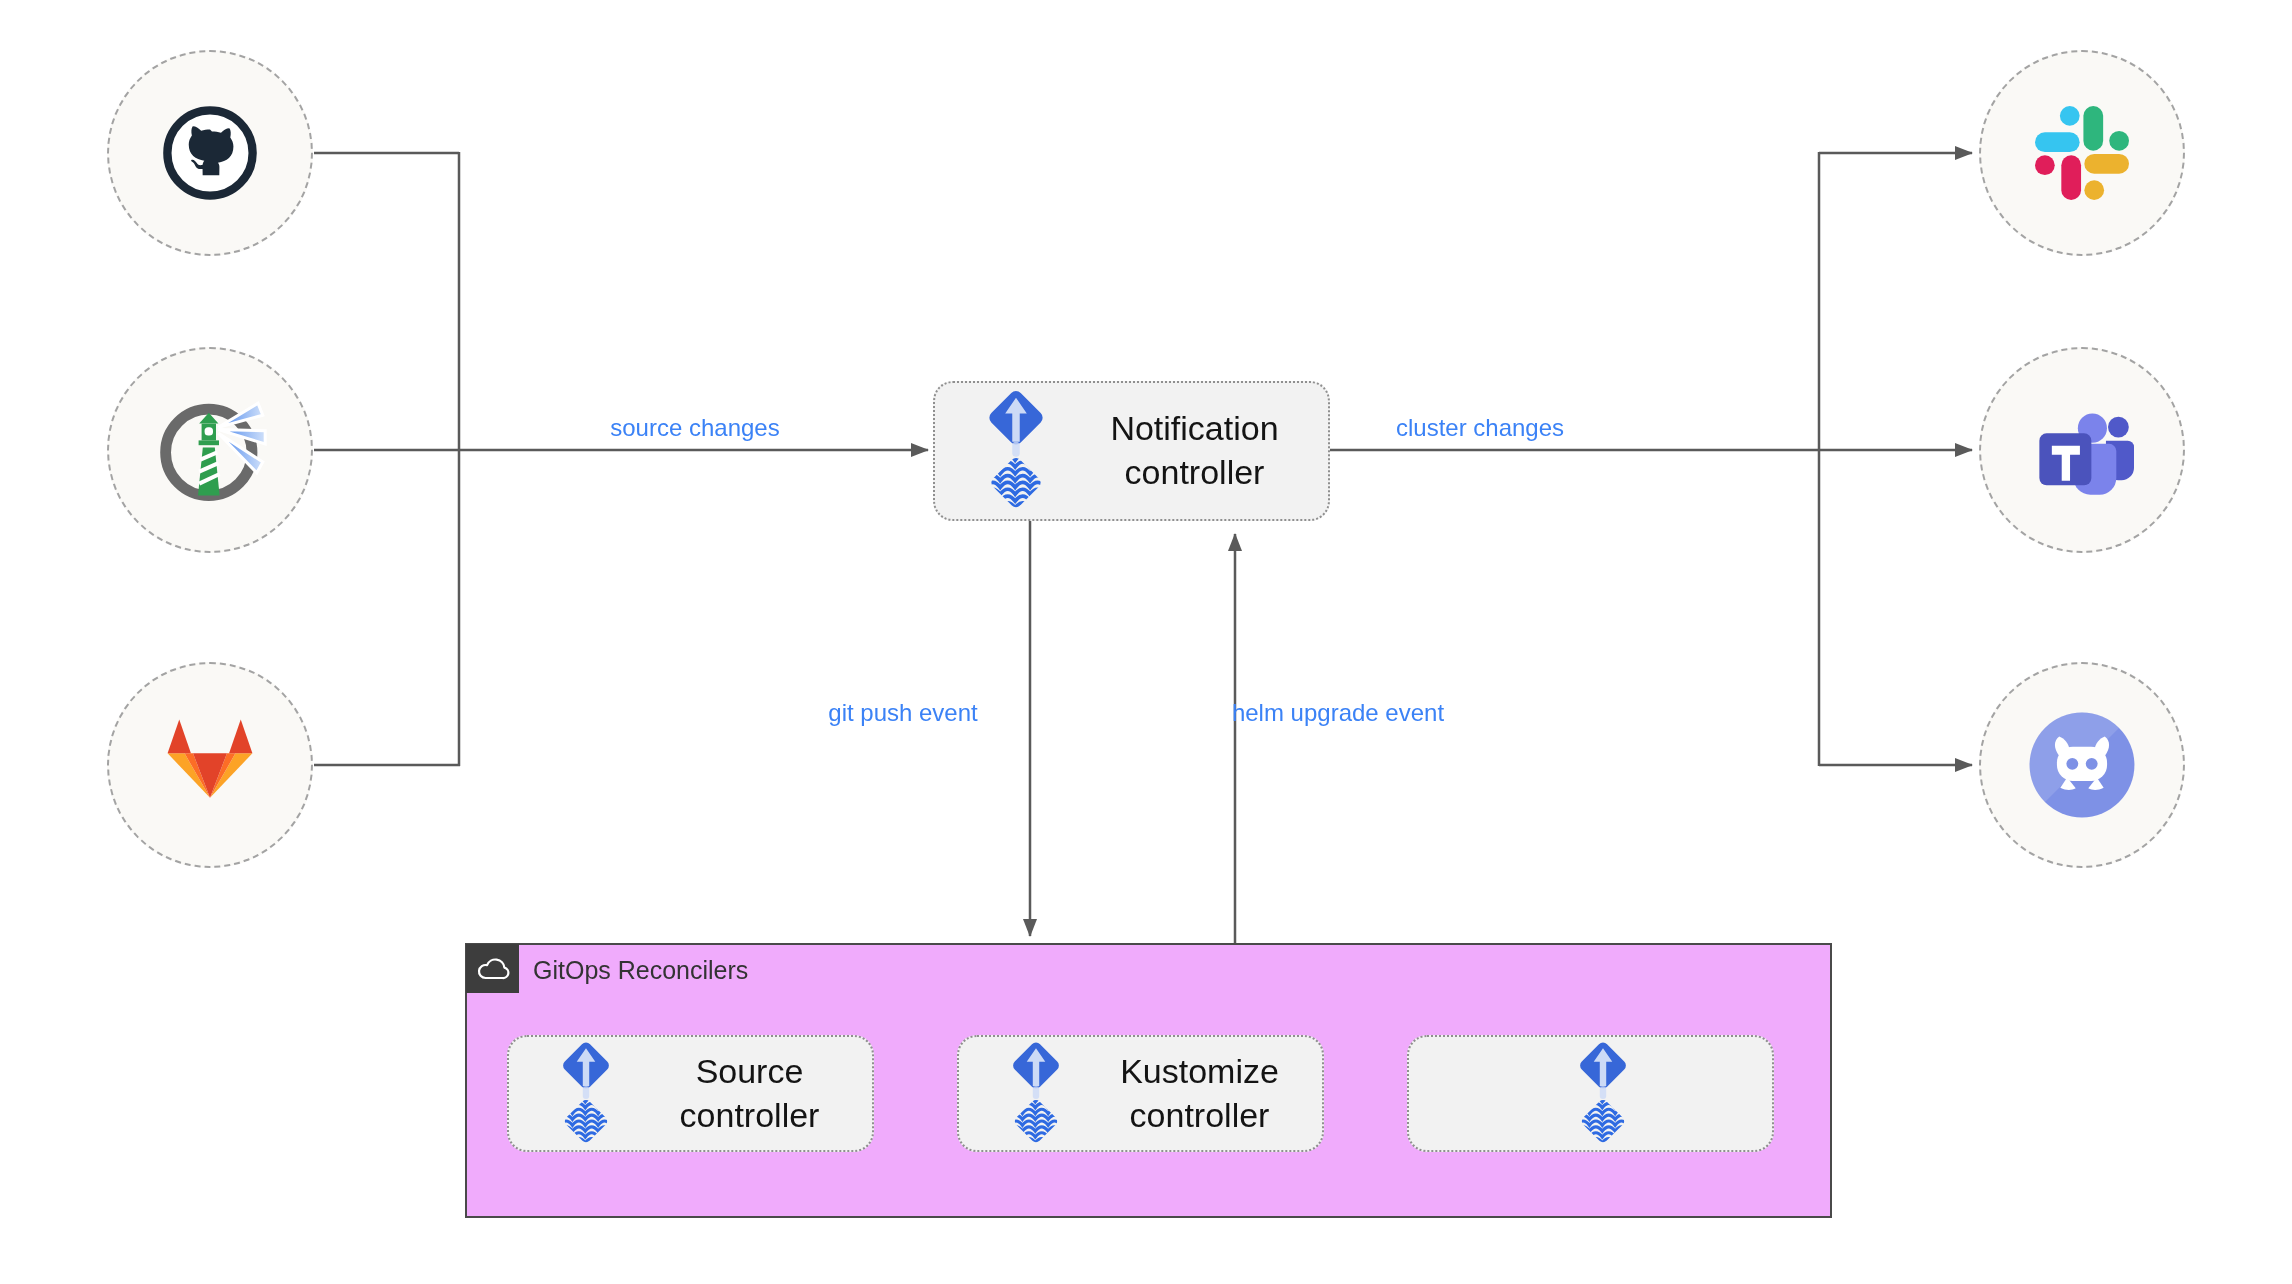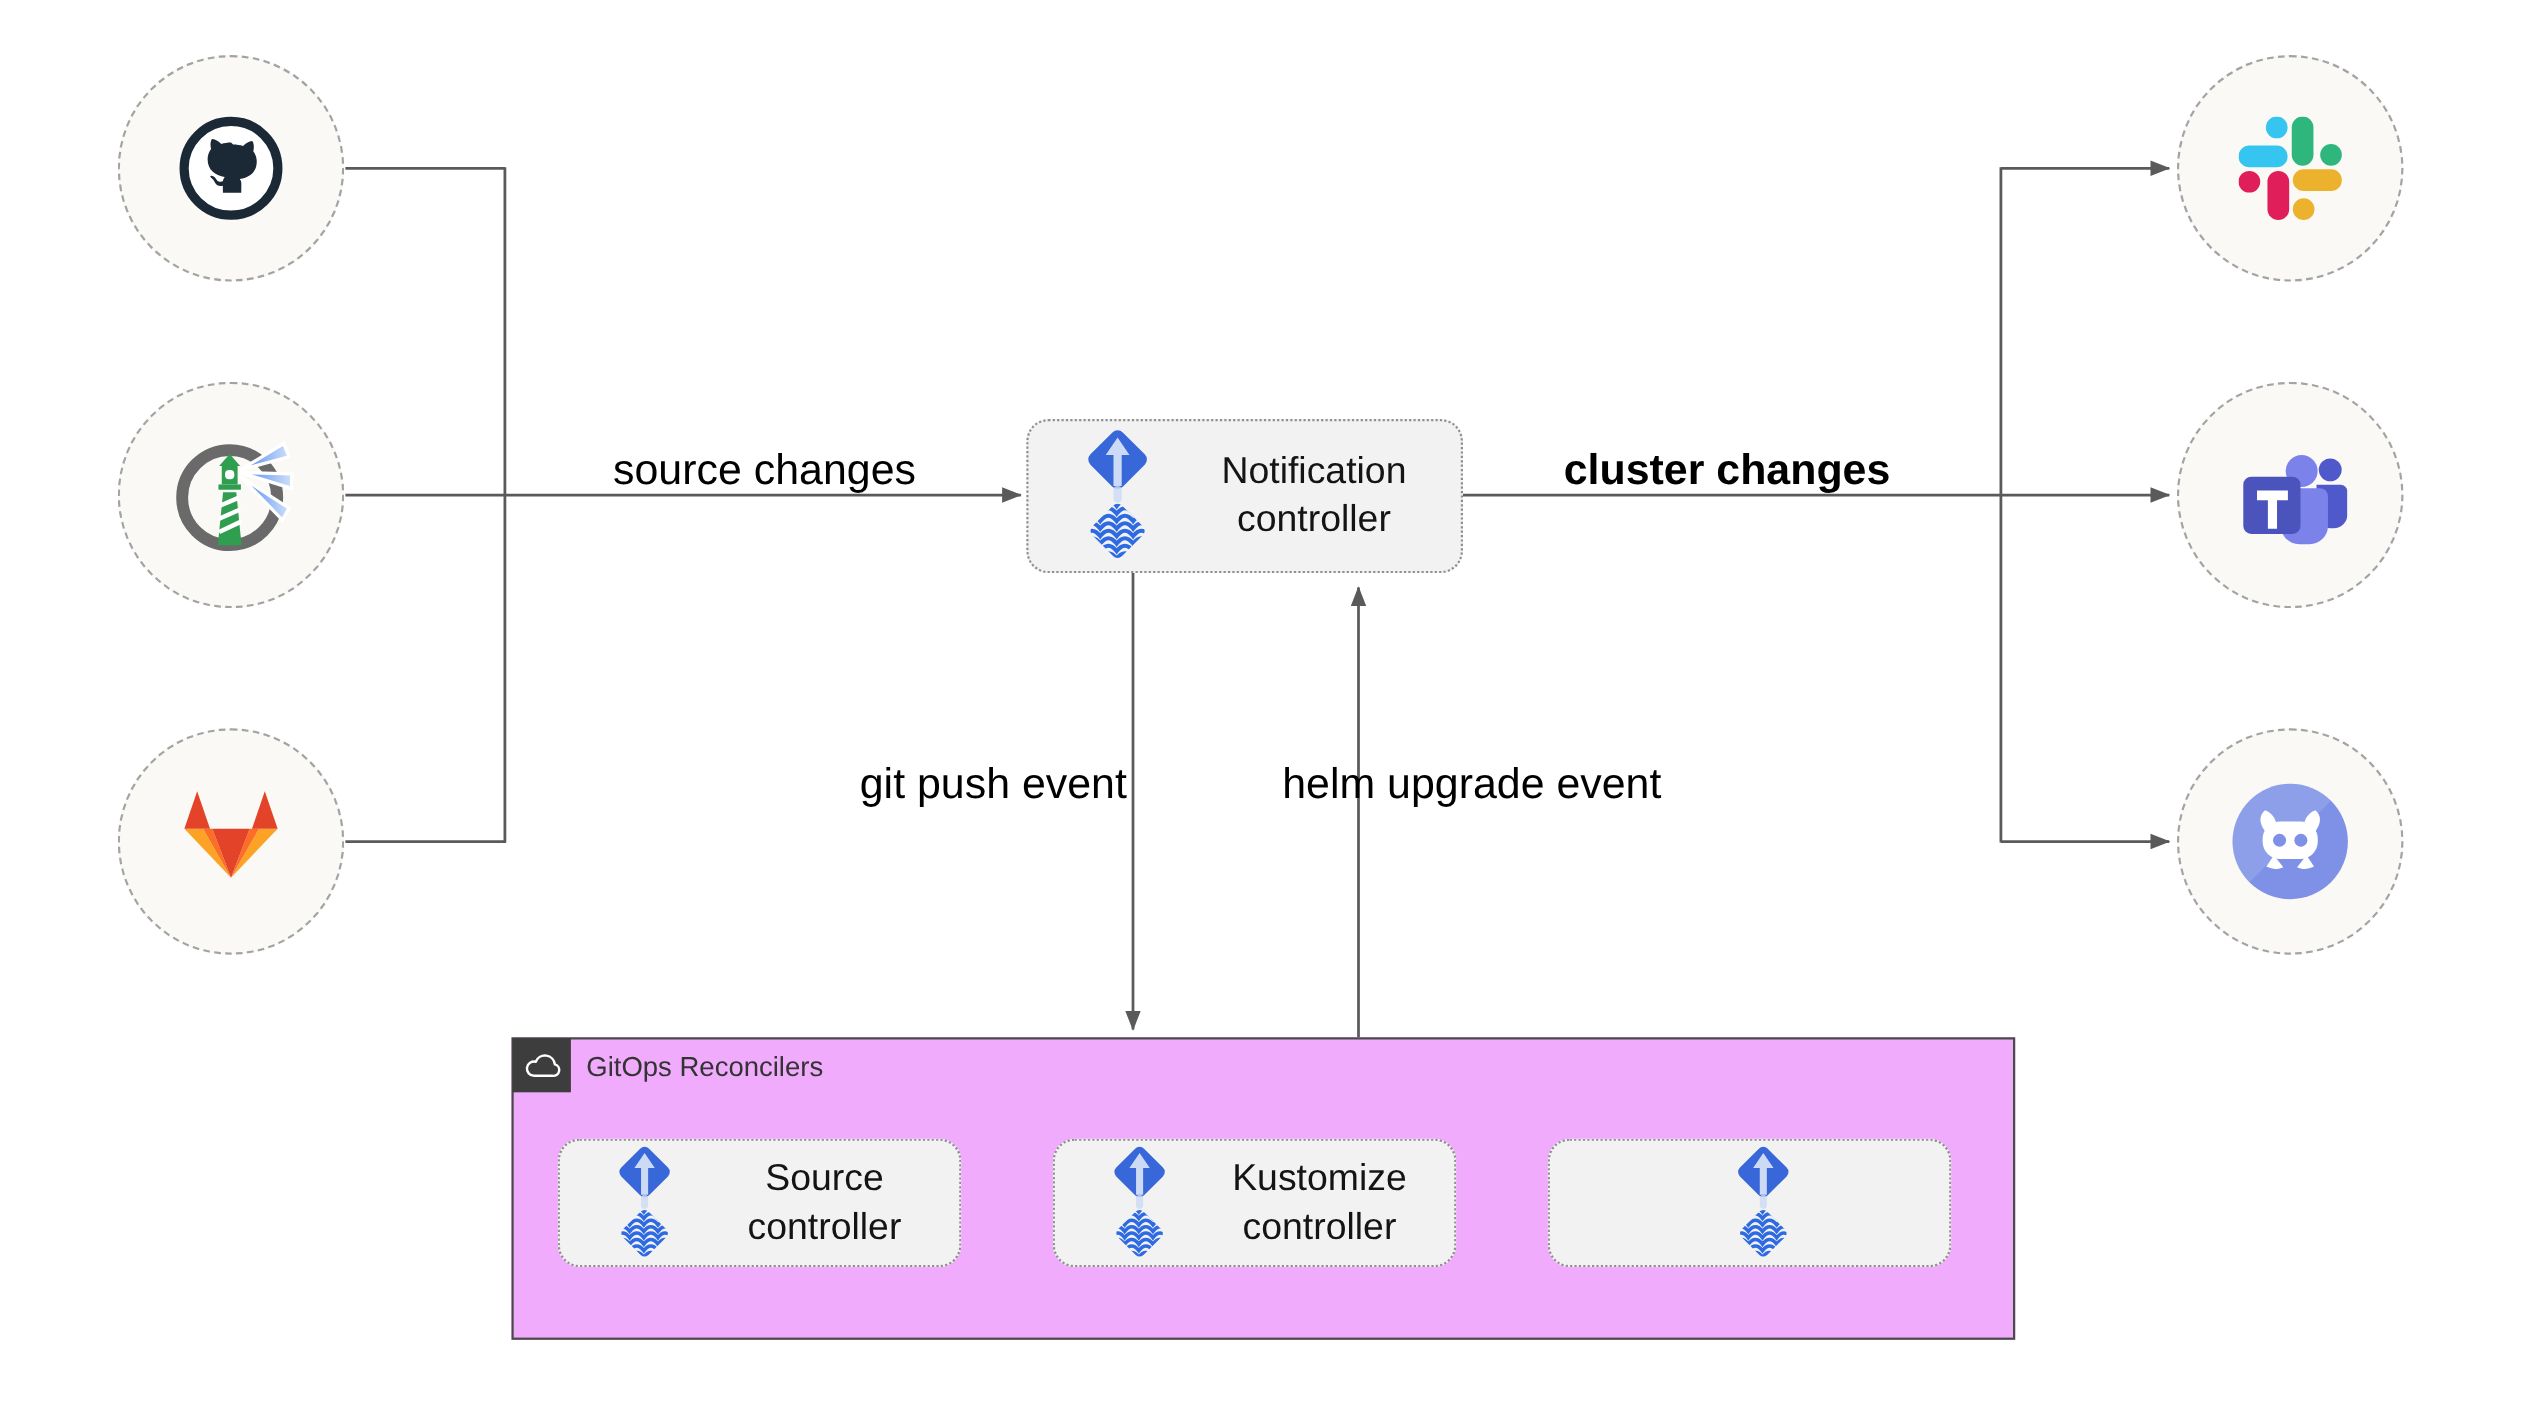--- a/index.html
+++ b/index.html
@@ -4,21 +4,21 @@
 <style>
   html,body{margin:0;padding:0;background:#fff;}
   .canvas{position:relative;width:2292px;height:1284px;background:#ffffff;overflow:hidden;
           font-family:"Liberation Sans","DejaVu Sans",sans-serif;}
   .wires{position:absolute;left:0;top:0;}
   .node{position:absolute;width:206px;height:206px;border:2.5px dashed #a3a3a3;border-radius:50%;
         background:#faf9f6;box-sizing:border-box;display:flex;align-items:center;justify-content:center;}
   .ctrl-box{position:absolute;border:2.5px dotted #8f8f8f;border-radius:20px;background:#f2f2f2;
         box-sizing:border-box;display:flex;align-items:center;justify-content:center;gap:24px;}
   .ctrl-label{color:#141414;font-size:34px;line-height:1.28;text-align:center;}
-  .edge-label{position:absolute;transform:translate(-50%,-50%);color:#000000;font-size:39px;white-space:nowrap;}
+  .edge-label{position:absolute;transform:translate(-50%,-50%);color:#3b82f6;font-size:24px;white-space:nowrap;}
   .group-box{position:absolute;left:465px;top:943px;width:1367px;height:275px;border:2.5px solid #4a4a4a;
         box-sizing:border-box;background:#f0abfc;}
   .group-header{position:absolute;left:-1px;top:-1px;width:53px;height:49px;background:#3d3d3d;
         display:flex;align-items:center;justify-content:center;}
   .group-title{position:absolute;left:66px;top:11px;font-size:25px;color:#333333;white-space:nowrap;}
   .flux-lg svg{width:82px;height:128px;display:block;}
   .flux-sm svg{width:70px;height:110px;display:block;}
 </style>
 </head>
 <body>
@@ -113,21 +113,21 @@
           </g>
     <rect x="24" y="12" width="50" height="50" rx="8" transform="rotate(45 49 37)" fill="#3767d8"></rect>
     <rect x="44.5" y="66" width="9" height="18" rx="4.5" fill="#ccdaf6" opacity="0.8"></rect>
     <path d="M49 13 L62 32 L53.5 32 L53.5 66 L44.5 66 L44.5 32 L36 32 Z" fill="#ccdaf6"></path>
   </svg>
       </span>
     <div class="ctrl-label" style="width:228px;">Notification controller</div>
   </div>
 
   <div class="edge-label" style="left:695px;top:428px;">source changes</div>
-  <div class="edge-label" style="left:1570px;top:428px;font-weight:bold;">cluster changes</div>
+  <div class="edge-label" style="left:1480px;top:428px;">cluster changes</div>
   <div class="edge-label" style="left:903px;top:713px;text-align:center;">git push event</div>
   <div class="edge-label" style="left:1338px;top:713px;">helm upgrade event</div>
 
   <div class="node" style="left:1979px;top:50px;">
     <svg width="94" height="94" viewBox="0 0 100 100">
       <rect x="0" y="28" width="47.5" height="21" rx="10.5" fill="#36c5f0"></rect>
       <circle cx="37" cy="10.5" r="10.5" fill="#36c5f0"></circle>
       <rect x="51.5" y="0" width="21" height="47.5" rx="10.5" fill="#2eb67d"></rect>
       <circle cx="89.5" cy="37" r="10.5" fill="#2eb67d"></circle>
       <rect x="52.5" y="51" width="47.5" height="21" rx="10.5" fill="#ecb22e"></rect>

